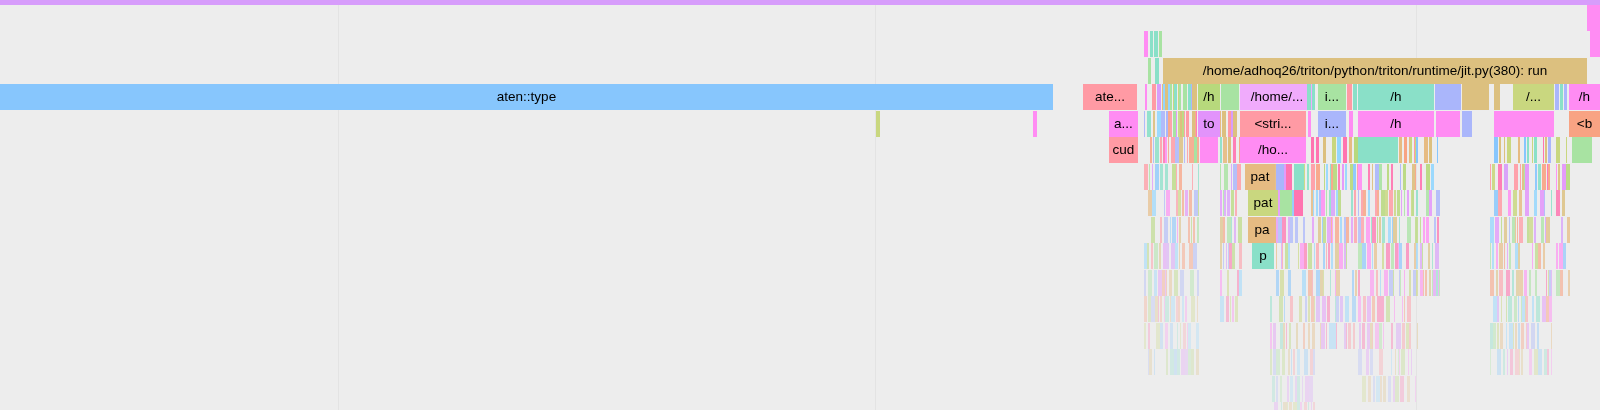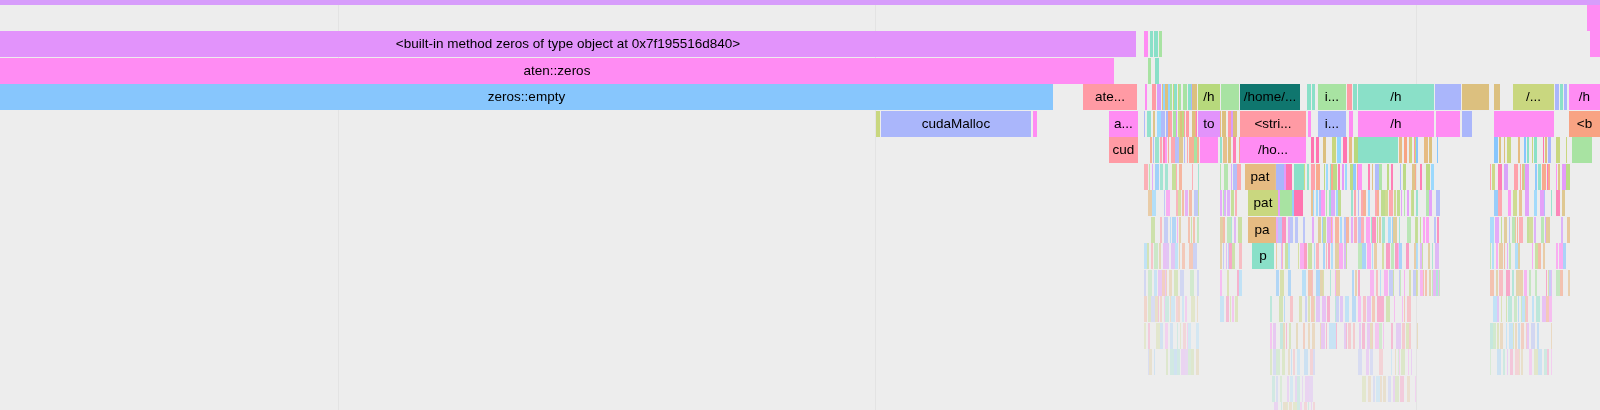--- a/index.html
+++ b/index.html
@@ -728,54 +728,51 @@
       <div class="frame tiny" style="left: 12px; top: 79.5px; width: 3px; height: 26px; background: rgb(230, 187, 130); opacity: 0.745;"></div>
       <div class="frame tiny" style="left: 0px; top: 106px; width: 2px; height: 26px; background: rgb(255, 140, 243); opacity: 0.66;"></div>
       <div class="frame tiny" style="left: 3px; top: 106px; width: 4px; height: 26px; background: rgb(255, 140, 243); opacity: 0.66;"></div>
       <div class="frame tiny" style="left: 7px; top: 106px; width: 3px; height: 26px; background: rgb(135, 198, 253); opacity: 0.66;"></div>
       <div class="frame tiny" style="left: 0px; top: 132.5px; width: 4px; height: 26px; background: rgb(168, 227, 162); opacity: 0.575;"></div>
       <div class="frame tiny" style="left: 4px; top: 132.5px; width: 3px; height: 26px; background: rgb(248, 163, 131); opacity: 0.575;"></div>
       <div class="frame tiny" style="left: 12px; top: 132.5px; width: 3px; height: 26px; background: rgb(230, 187, 130); opacity: 0.575;"></div>
     </div>
     <div style="position: absolute; inset: 0px;">
       <div class="frame tiny" style="left: 1587px; top: 4.5px; width: 13px; height: 26px; background: rgb(255, 140, 243);"></div>
-      <div class="frame" style="left: 0px; top: 31px; width: 1136px; height: 26px; background: rgb(226, 147, 251);">
-        <span class="lbl">&lt;built-in method zeros of type object at 0x7f195516d840&gt;</span>
-      </div>
       <div class="frame tiny" style="left: 1136px; top: 31px; width: 8px; height: 26px; background: rgb(237, 237, 237);"></div>
       <div class="frame tiny" style="left: 1144px; top: 31px; width: 4px; height: 26px; background: rgb(255, 140, 243);"></div>
       <div class="frame tiny" style="left: 1150px; top: 31px; width: 3px; height: 26px; background: rgb(138, 224, 200);"></div>
       <div class="frame tiny" style="left: 1154px; top: 31px; width: 4px; height: 26px; background: rgb(138, 224, 200);"></div>
       <div class="frame tiny" style="left: 1159px; top: 31px; width: 3px; height: 26px; background: rgb(168, 227, 162);"></div>
       <div class="frame tiny" style="left: 1590px; top: 31px; width: 10px; height: 26px; background: rgb(255, 140, 243);"></div>
-      <div class="frame" style="left: 0px; top: 57.5px; width: 1114px; height: 26px; background: rgb(255, 140, 243);">
-        <span class="lbl">aten::zeros</span>
-      </div>
       <div class="frame tiny" style="left: 1114px; top: 57.5px; width: 25px; height: 26px; background: rgb(237, 237, 237);"></div>
       <div class="frame tiny" style="left: 1139px; top: 57.5px; width: 5px; height: 26px; background: rgb(237, 237, 237);"></div>
       <div class="frame tiny" style="left: 1148px; top: 57.5px; width: 3px; height: 26px; background: rgb(168, 227, 162);"></div>
       <div class="frame tiny" style="left: 1155px; top: 57.5px; width: 4px; height: 26px; background: rgb(138, 224, 200);"></div>
+      <div class="frame" style="left: 1163px; top: 57.5px; width: 424px; height: 26px; background: rgb(220, 192, 127);">
+        <span class="lbl">/home/adhoq26/triton/python/triton/runtime/jit.py(380): run</span>
+      </div>
       <div class="frame" style="left: 0px; top: 84px; width: 1053px; height: 26px; background: rgb(135, 198, 253);">
-        <span class="lbl">zeros::empty</span>
+        <span class="lbl">aten::type</span>
       </div>
       <div class="frame" style="left: 1083px; top: 84px; width: 54px; height: 26px; background: rgb(255, 154, 164);">
         <span class="lbl">ate...</span>
       </div>
       <div class="frame tiny" style="left: 1165px; top: 84px; width: 3px; height: 26px; background: rgb(220, 192, 127);"></div>
       <div class="frame tiny" style="left: 1170px; top: 84px; width: 2px; height: 26px; background: rgb(168, 227, 162);"></div>
       <div class="frame tiny" style="left: 1174px; top: 84px; width: 3px; height: 26px; background: rgb(138, 224, 200);"></div>
       <div class="frame tiny" style="left: 1179px; top: 84px; width: 2px; height: 26px; background: rgb(168, 227, 162);"></div>
       <div class="frame tiny" style="left: 1183px; top: 84px; width: 4px; height: 26px; background: rgb(168, 227, 162);"></div>
       <div class="frame tiny" style="left: 1188px; top: 84px; width: 3px; height: 26px; background: rgb(138, 224, 200);"></div>
       <div class="frame tiny" style="left: 1192px; top: 84px; width: 5px; height: 26px; background: rgb(220, 192, 127);"></div>
       <div class="frame" style="left: 1198px; top: 84px; width: 22px; height: 26px; background: rgb(183, 217, 124);">
         <span class="lbl">/h</span>
       </div>
       <div class="frame tiny" style="left: 1221px; top: 84px; width: 18px; height: 26px; background: rgb(168, 227, 162);"></div>
-      <div class="frame" style="left: 1240px; top: 84px; width: 60px; height: 26px; background: #0f766e;">
+      <div class="frame" style="left: 1240px; top: 84px; width: 74px; height: 26px; background: #f0abfc;">
         <span class="lbl">/home/...</span>
       </div>
       <div class="frame tiny" style="left: 1307px; top: 84px; width: 4px; height: 26px; background: rgb(138, 224, 200);"></div>
       <div class="frame tiny" style="left: 1312px; top: 84px; width: 3px; height: 26px; background: rgb(138, 224, 200);"></div>
       <div class="frame" style="left: 1318px; top: 84px; width: 28px; height: 26px; background: rgb(168, 227, 162);">
         <span class="lbl">i...</span>
       </div>
       <div class="frame tiny" style="left: 1347px; top: 84px; width: 5px; height: 26px; background: rgb(255, 154, 164);"></div>
       <div class="frame tiny" style="left: 1353px; top: 84px; width: 4px; height: 26px; background: rgb(138, 224, 200);"></div>
       <div class="frame" style="left: 1358px; top: 84px; width: 76px; height: 26px; background: rgb(138, 224, 200);">
@@ -787,23 +784,20 @@
       <div class="frame" style="left: 1513px; top: 84px; width: 41px; height: 26px; background: rgb(201, 215, 127);">
         <span class="lbl">/...</span>
       </div>
       <div class="frame tiny" style="left: 1555px; top: 84px; width: 4px; height: 26px; background: rgb(170, 182, 251);"></div>
       <div class="frame tiny" style="left: 1560px; top: 84px; width: 3px; height: 26px; background: rgb(138, 224, 200);"></div>
       <div class="frame tiny" style="left: 1564px; top: 84px; width: 3px; height: 26px; background: rgb(170, 182, 251);"></div>
       <div class="frame" style="left: 1569px; top: 84px; width: 31px; height: 26px; background: rgb(255, 140, 243);">
         <span class="lbl">/h</span>
       </div>
       <div class="frame tiny" style="left: 876px; top: 110.5px; width: 4px; height: 26px; background: rgb(201, 215, 127);"></div>
-      <div class="frame" style="left: 881px; top: 110.5px; width: 150px; height: 26px; background: rgb(170, 182, 251);">
-        <span class="lbl">cudaMalloc</span>
-      </div>
       <div class="frame tiny" style="left: 1033px; top: 110.5px; width: 4px; height: 26px; background: rgb(255, 140, 243);"></div>
       <div class="frame" style="left: 1109px; top: 110.5px; width: 29px; height: 26px; background: rgb(255, 140, 243);">
         <span class="lbl">a...</span>
       </div>
       <div class="frame tiny" style="left: 1166px; top: 110.5px; width: 2px; height: 26px; background: rgb(170, 182, 251);"></div>
       <div class="frame tiny" style="left: 1173px; top: 110.5px; width: 3px; height: 26px; background: rgb(168, 227, 162);"></div>
       <div class="frame tiny" style="left: 1180px; top: 110.5px; width: 2px; height: 26px; background: rgb(220, 192, 127);"></div>
       <div class="frame tiny" style="left: 1186px; top: 110.5px; width: 3px; height: 26px; background: rgb(255, 154, 164);"></div>
       <div class="frame tiny" style="left: 1192px; top: 110.5px; width: 3px; height: 26px; background: rgb(220, 192, 127);"></div>
       <div class="frame" style="left: 1198px; top: 110.5px; width: 22px; height: 26px; background: rgb(226, 147, 251);">

